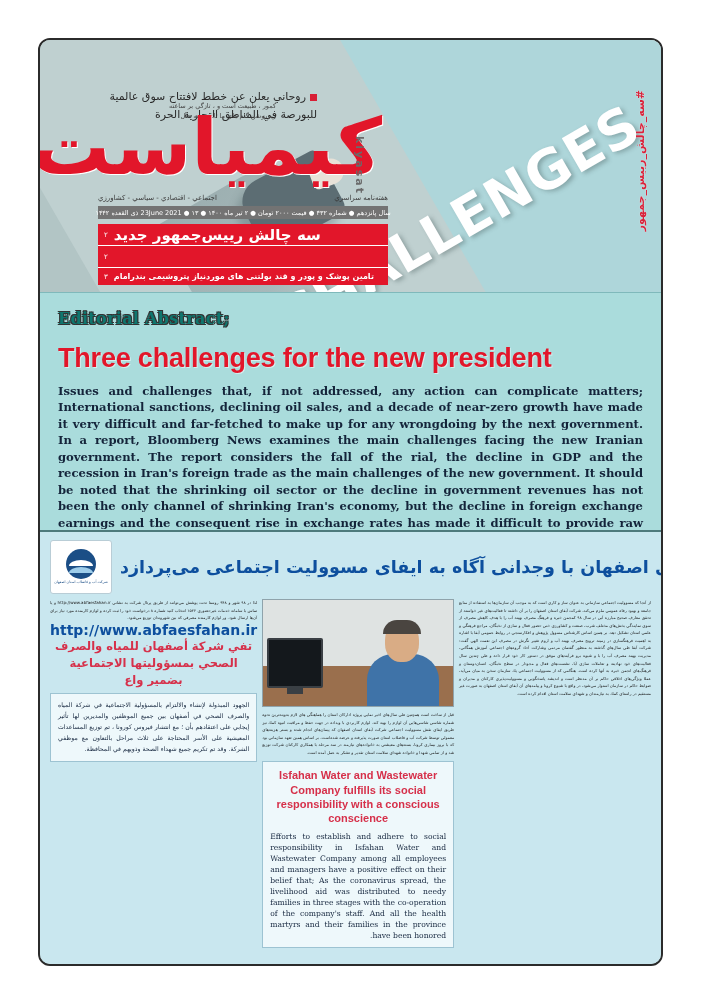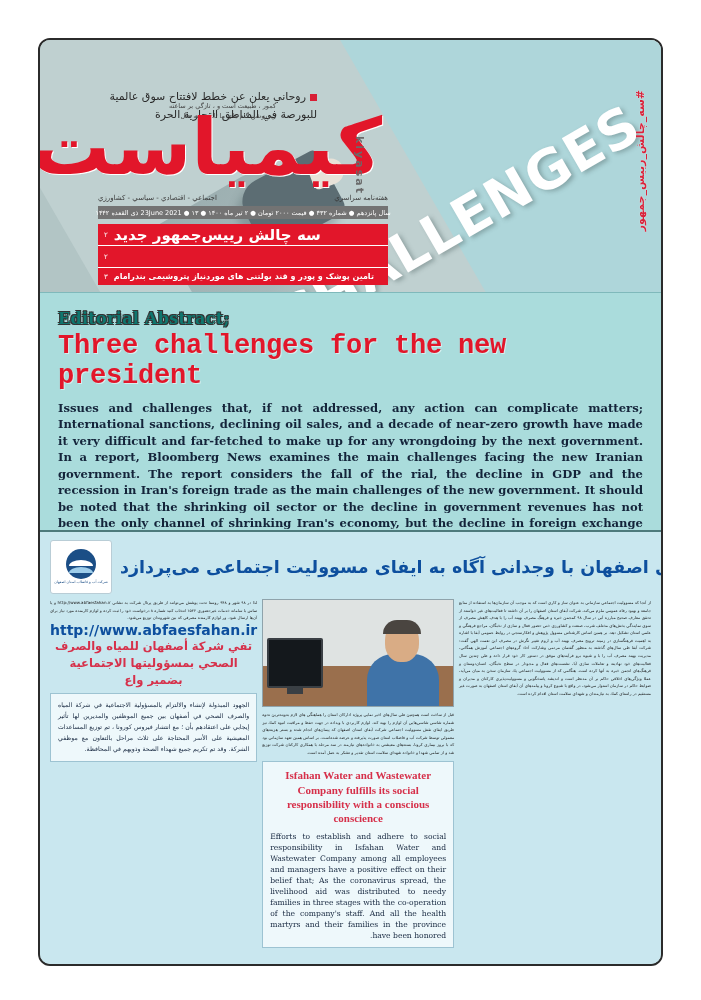--- a/index.html
+++ b/index.html
@@ -100,22 +100,22 @@
     position:absolute;left:0;top:252px;width:100%;height:240px;background:#aadcdc;
     border-top:1px solid #7fb9bb;border-bottom:2px solid #4e7a7c;box-sizing:border-box;
     padding:16px 18px 10px 18px;
   }
   .ed-kicker{
     font-family:"DejaVu Serif",serif;font-weight:bold;font-size:16px;color:#0f766e;
     text-shadow:-1px -1px 0 #333,1px -1px 0 #333,-1px 1px 0 #333,1px 1px 0 #333;
     letter-spacing:.3px;
   }
   .ed-head{
-    font-family:Liberation Mono, monospace;font-weight:bold;font-size:27px;color:#e2162a;
-    margin-top:3px;text-shadow:1px 1px 0 rgba(255,255,255,.5);letter-spacing:-.2px;
+    font-family:Liberation Sans, sans-serif;font-weight:bold;font-size:27px;color:#e2162a;
+    margin-top:15px;text-shadow:1px 1px 0 rgba(255,255,255,.5);letter-spacing:-.2px;
   }
   .ed-body{
     margin-top:9px;font-family:"DejaVu Serif",serif;font-weight:bold;font-size:11.6px;
     line-height:1.42;color:#14243a;text-align:justify;
   }
 
   
   .lower{position:absolute;left:0;top:492px;width:100%;bottom:0;background:#c9e7ef;padding:8px 10px;box-sizing:border-box;}
   .head-row{display:flex;align-items:center;gap:8px;height:54px;}
   .logo-card{
@@ -146,21 +146,21 @@
   .ph-desk{position:absolute;left:0;bottom:0;right:0;height:38%;background:#9a6f4d;}
   .ph-monitor{position:absolute;left:4px;bottom:18px;width:52px;height:46px;background:#14181c;border:2px solid #3a3f44;border-radius:2px;}
   .ph-monitor:after{content:"";position:absolute;left:18px;bottom:-8px;width:16px;height:8px;background:#3a3f44;}
   .ph-person{position:absolute;right:14px;bottom:0;width:72px;height:78px;}
   .ph-body{position:absolute;left:0;bottom:0;width:72px;height:52px;background:#3f73a8;border-radius:26px 26px 0 0;}
   .ph-head{position:absolute;left:18px;bottom:44px;width:34px;height:40px;background:#d9ac85;border-radius:45%;}
   .ph-hair{position:absolute;left:16px;bottom:72px;width:38px;height:14px;background:#4a4540;border-radius:18px 18px 0 0;}
 
   .en-box{margin-top:5px;background:#eef8fb;border:1px solid #9dc3d2;padding:6px 7px;box-sizing:border-box;}
   .en-head{
-    font-family:Liberation Serif, serif;font-weight:bold;font-size:11px;color:#d6304a;
+    font-family:Liberation Sans, sans-serif;font-weight:bold;font-size:11px;color:#d6304a;
     text-align:center;line-height:1.3;
   }
   .en-body{
     margin-top:5px;font-family:"DejaVu Serif",serif;font-size:7.6px;line-height:1.45;
     color:#16273f;text-align:justify;
   }
   .ar-head{
     direction:rtl;text-align:center;font-family:"DejaVu Sans",sans-serif;font-weight:bold;
     font-size:11.5px;color:#d6304a;line-height:1.5;
   }

